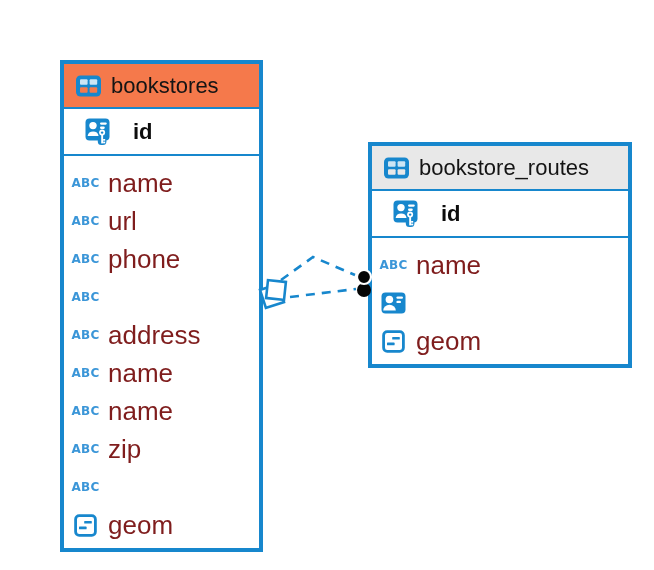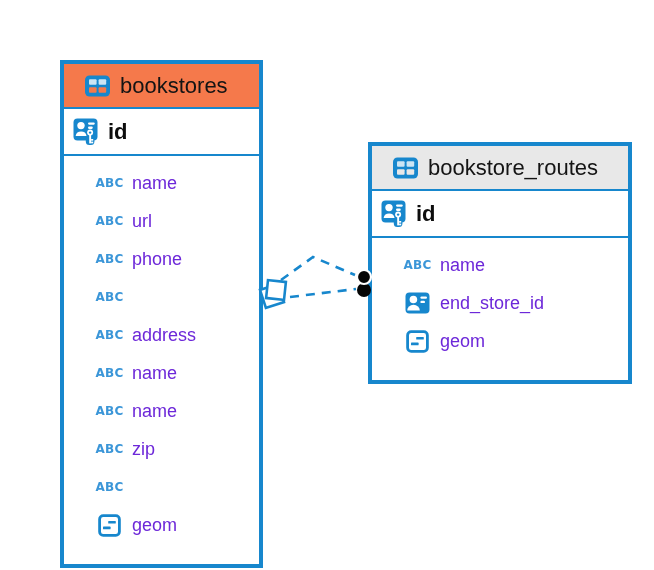--- a/index.html
+++ b/index.html
@@ -4,27 +4,27 @@
 <style>
   html,body{margin:0;padding:0;background:#fff;}
   .canvas{
     position:relative;width:654px;height:570px;background:#ffffff;
     font-family:"Liberation Sans",sans-serif;overflow:hidden;
     --accent:#1787CD;
   }
   .tbl{position:absolute;background:#fff;border:4px solid var(--accent);box-sizing:border-box;z-index:1;}
   .tbl-bookstores{left:60px;top:60px;width:203px;}
   .tbl-routes{left:368px;top:142px;width:264px;}
-  .hdr{display:flex;align-items:center;gap:9px;height:43px;padding:0 20px;border-bottom:2px solid var(--accent);}
+  .hdr{display:flex;align-items:center;gap:9px;height:43px;padding:0 11px;border-bottom:2px solid var(--accent);}
   .title{font-size:22px;color:#141414;white-space:nowrap;}
-  .pkrow{display:flex;align-items:center;gap:9px;height:45px;padding:0 8px;border-bottom:2px solid var(--accent);}
+  .pkrow{display:flex;align-items:center;gap:22px;height:45px;padding:0 20px;border-bottom:2px solid var(--accent);}
   .pkname{font-size:22px;font-weight:bold;color:#0d0d0d;}
-  .fields{padding:8px 8px 20px 8px;margin-left:24px;}
+  .fields{padding:8px 8px 4px 8px;}
   .frow{display:flex;align-items:center;gap:9px;height:38px;}
-  .clabel{font-size:18px;color:#6d28d9;white-space:nowrap;}
+  .clabel{font-size:26px;color:#7f1d1d;white-space:nowrap;}
   .cicon{flex:0 0 27px;width:27px;display:flex;align-items:center;justify-content:center;}
   .abc{font-weight:bold;font-size:12px;letter-spacing:.3px;color:#3B96D8;font-family:"DejaVu Sans",sans-serif;}
   .connector{position:absolute;left:0;top:0;z-index:5;pointer-events:none;}
 </style>
 </head>
 <body>
 
 <div class="canvas" style="--accent: #1787CD;">
 
   <div class="tbl tbl-bookstores">
@@ -165,21 +165,20 @@
         <div class="frow">
           <span class="cicon">
             <svg width="25" height="22" viewBox="0 0 25 22">
       <rect x="0.5" y="0.5" width="24" height="21" rx="4" fill="#1787CD"></rect>
       <circle cx="8.4" cy="7.5" r="3.8" fill="#fff"></circle>
       <path d="M2.2 18.4 a6.3 5.6 0 0 1 12.6 0 z" fill="#fff"></path>
       <rect x="15.4" y="4.4" width="6.6" height="2.4" rx="1.2" fill="#fff"></rect>
       <rect x="15.4" y="8.7" width="4.6" height="2.4" rx="1.2" fill="#fff"></rect>
             </svg>
           </span>
-          <span class="clabel">end_store_id</span>
         </div>
         <div class="frow">
           <span class="cicon">
             <svg width="23" height="23" viewBox="0 0 23 23">
       <rect x="1.6" y="1.6" width="19.8" height="19.8" rx="3.6" fill="#fff" stroke="#1787CD" stroke-width="2.8"></rect>
       <rect x="10.2" y="6.9" width="7.6" height="2.7" rx="0.6" fill="#1787CD"></rect>
       <rect x="5" y="12.6" width="7.6" height="2.7" rx="0.6" fill="#1787CD"></rect>
             </svg>
           </span>
           <span class="clabel">geom</span>

